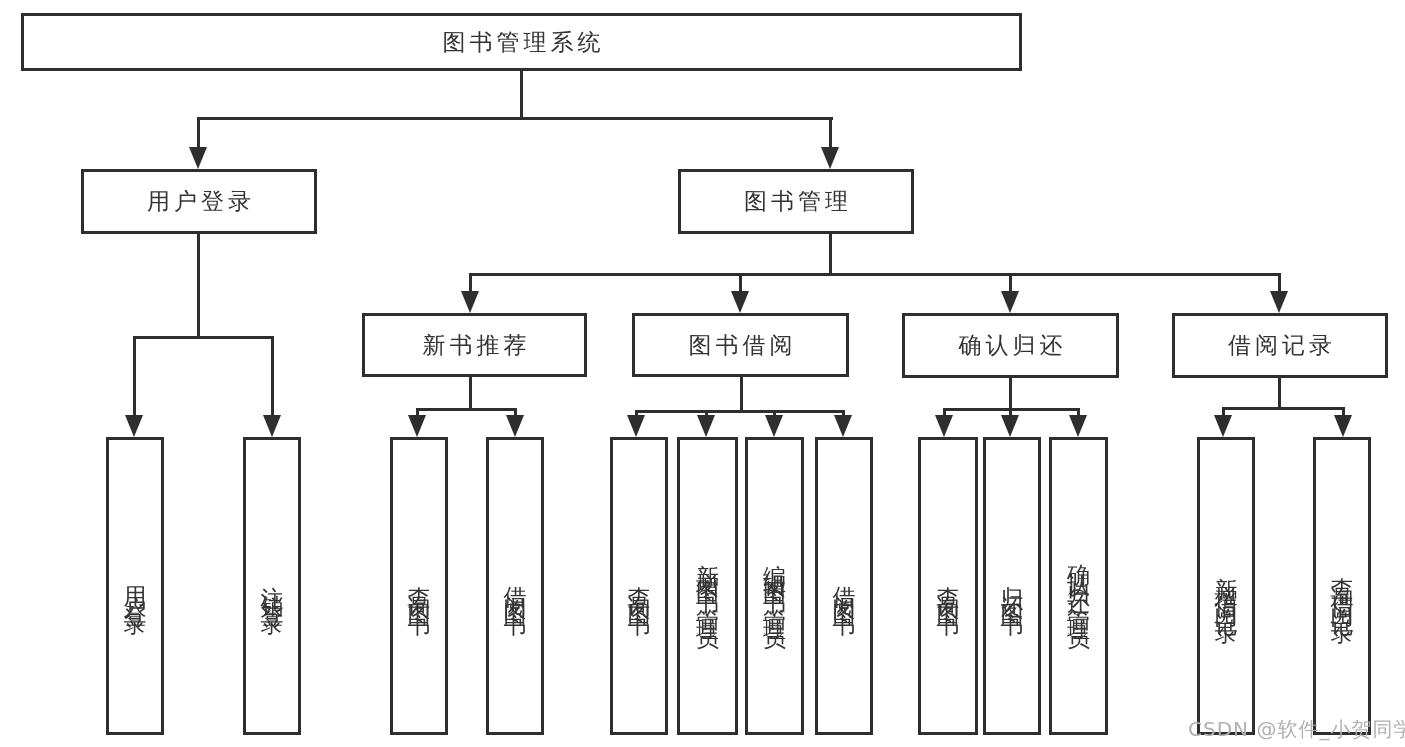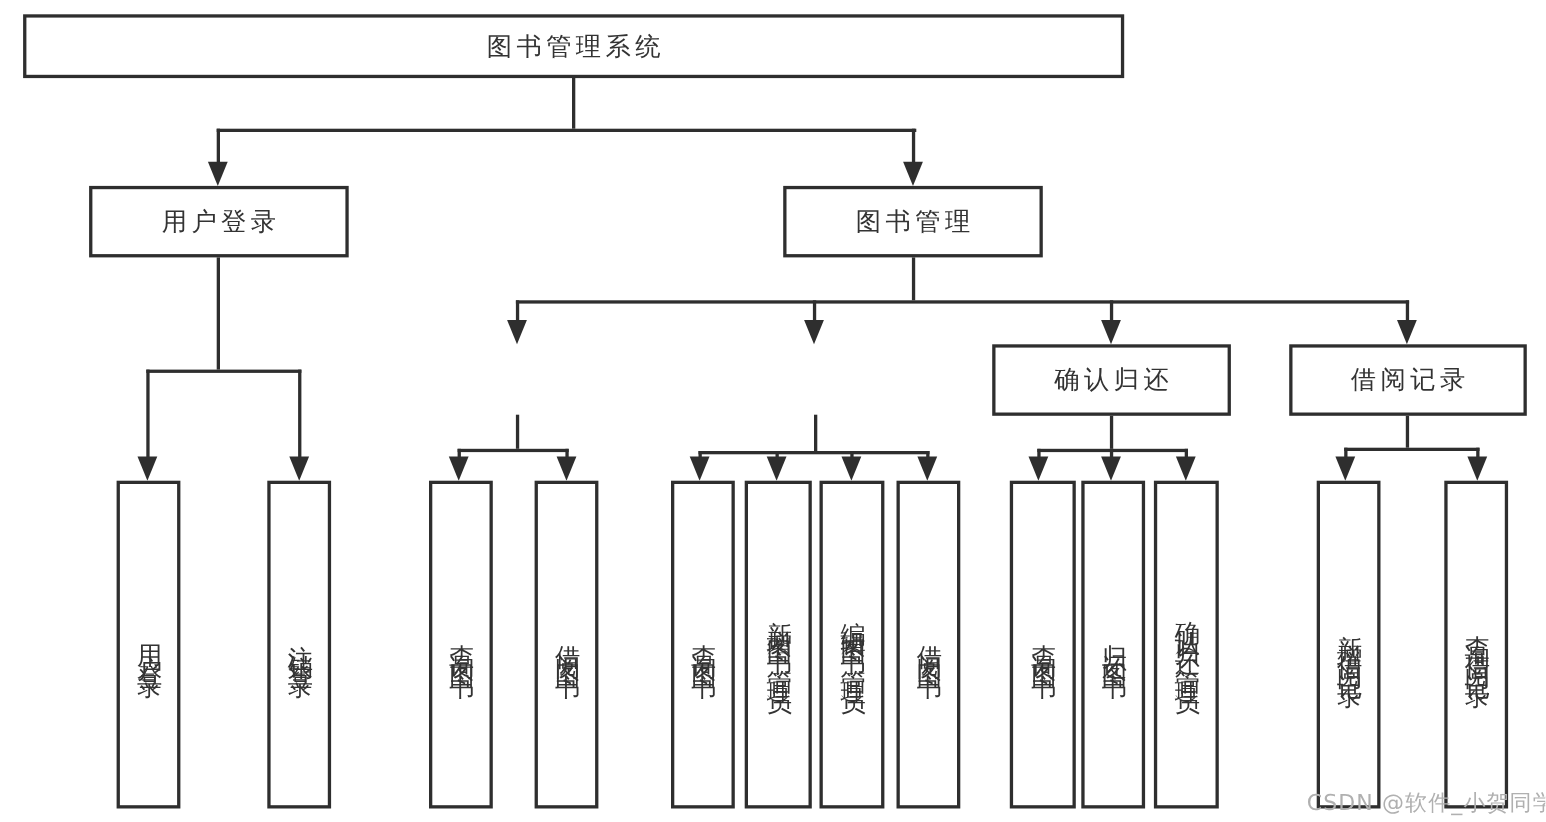--- a/index.html
+++ b/index.html
@@ -46,21 +46,21 @@
   .vline{width:3px;}
   .ah{
     position:absolute;width:0;height:0;
     border-left:9px solid transparent;
     border-right:9px solid transparent;
     border-top:22px solid var(--line);
   }
   
   #box-root{left:21px;top:13px;width:1001px;height:58px;}
   #box-user-login{left:81px;top:169px;width:236px;height:65px;}
-  #box-book-mgmt{left:712px;top:169px;width:236px;height:65px;}
+  #box-book-mgmt{left:678px;top:169px;width:236px;height:65px;}
   #box-new-book{left:362px;top:313px;width:225px;height:64px;}
   #box-book-borrow{left:632px;top:313px;width:217px;height:64px;}
   #box-current-borrow{left:902px;top:313px;width:217px;height:65px;}
   #box-borrow-record{left:1172px;top:313px;width:216px;height:65px;}
   
   .vbox{top:437px;height:298px;width:58px;}
   #leaf-a1{left:106px;}
   #leaf-a2{left:243px;}
   #leaf-b1{left:390px;}
   #leaf-b2{left:486px;}
@@ -107,20 +107,22 @@
   <div class="hline" style="left:469px;top:273px;width:812px;"></div>
   <div class="vline" style="left:469px;top:273px;height:20px;"></div>
   <div class="ah" style="left:461px;top:291px;"></div>
   <div class="vline" style="left:739px;top:273px;height:20px;"></div>
   <div class="ah" style="left:731px;top:291px;"></div>
   <div class="vline" style="left:1009px;top:273px;height:20px;"></div>
   <div class="ah" style="left:1001px;top:291px;"></div>
   <div class="vline" style="left:1278px;top:273px;height:20px;"></div>
   <div class="ah" style="left:1270px;top:291px;"></div>
 
+  <div class="box" id="box-new-book">新书推荐</div>
+  <div class="box" id="box-book-borrow">图书借阅</div>
   <div class="box" id="box-current-borrow">确认归还</div>
   <div class="box" id="box-borrow-record">借阅记录</div>
 
   <div class="vline" style="left:469px;top:377px;height:31px;"></div>
   <div class="hline" style="left:416px;top:408px;width:101px;"></div>
   <div class="vline" style="left:416px;top:408px;height:12px;"></div>
   <div class="ah" style="left:408px;top:415px;"></div>
   <div class="vline" style="left:514px;top:408px;height:12px;"></div>
   <div class="ah" style="left:506px;top:415px;"></div>
 

